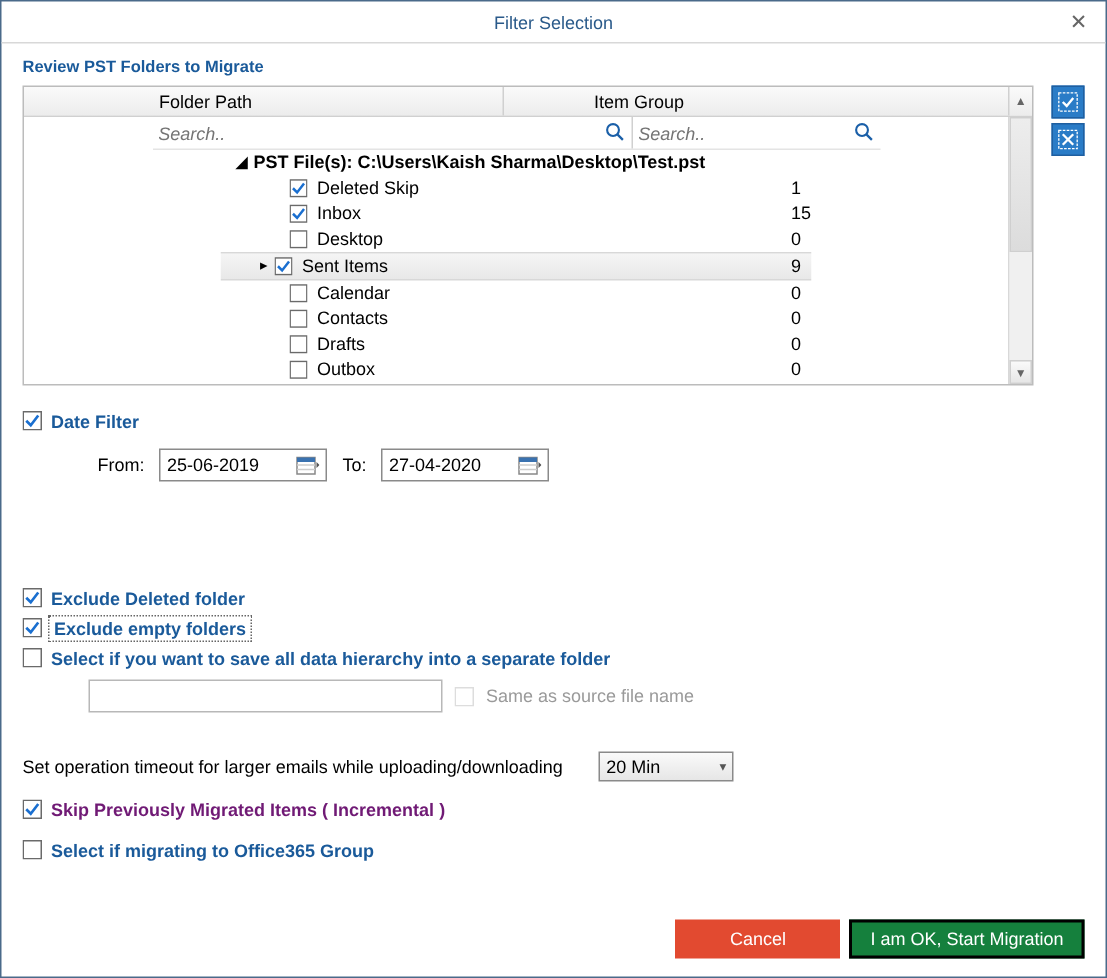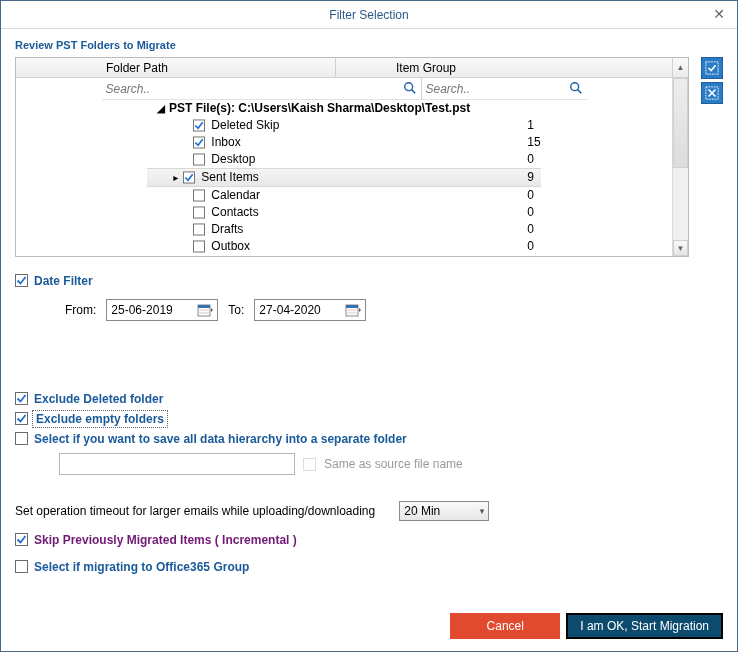--- a/index.html
+++ b/index.html
@@ -254,21 +254,21 @@
   }
   .btn {
     height: 26px;
     min-width: 110px;
     display:flex; align-items:center; justify-content:center;
     color:#fff; font-size:12px;
     cursor:pointer;
     padding: 0 12px;
   }
   .btn.cancel { background:#e24a30; }
-  .btn.start { background:#0c4a6e; border: 2px solid #000; min-width: 150px;}
+  .btn.start { background:#15803d; border: 2px solid #000; min-width: 150px;}
 </style>
 </head>
 <body>
 
 <div class="window">
   <div class="titlebar">
     <span>Filter Selection</span>
     <div class="close">✕</div>
   </div>
   <div class="content">

